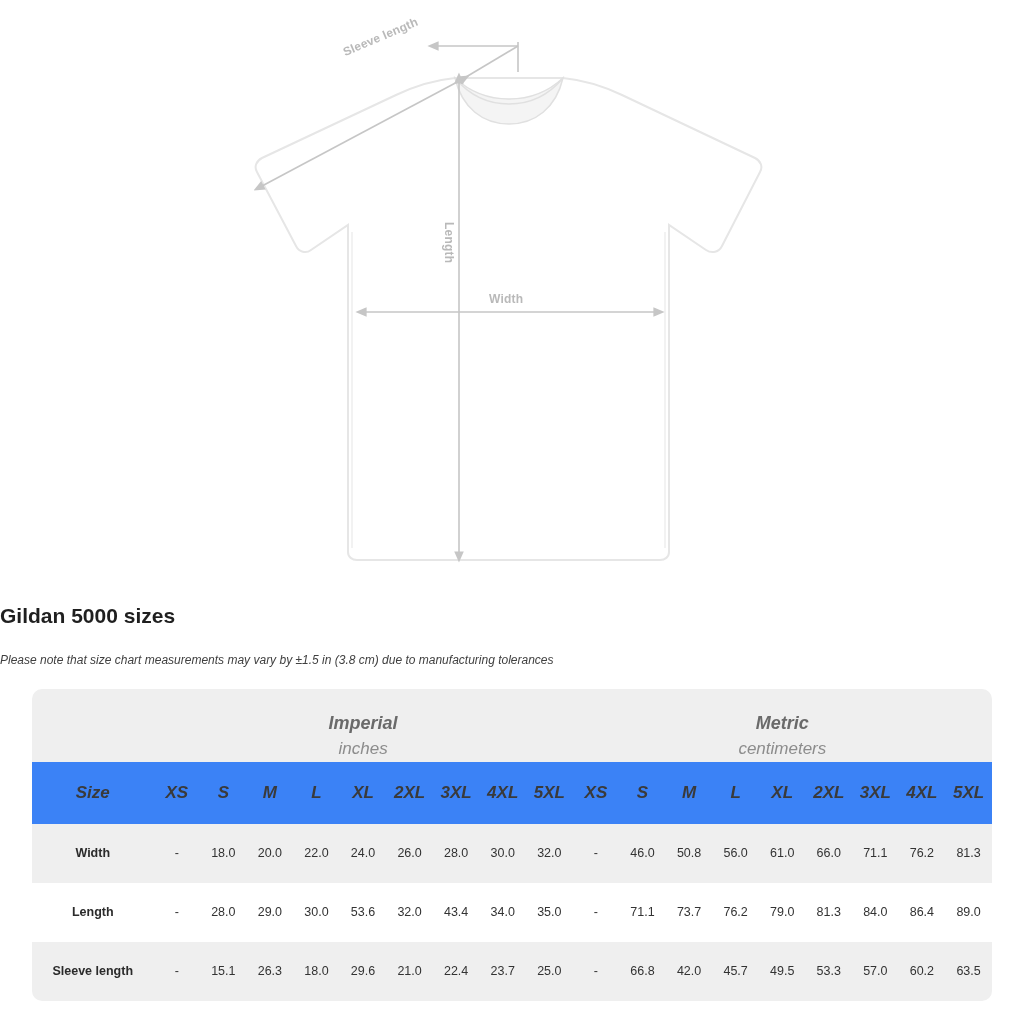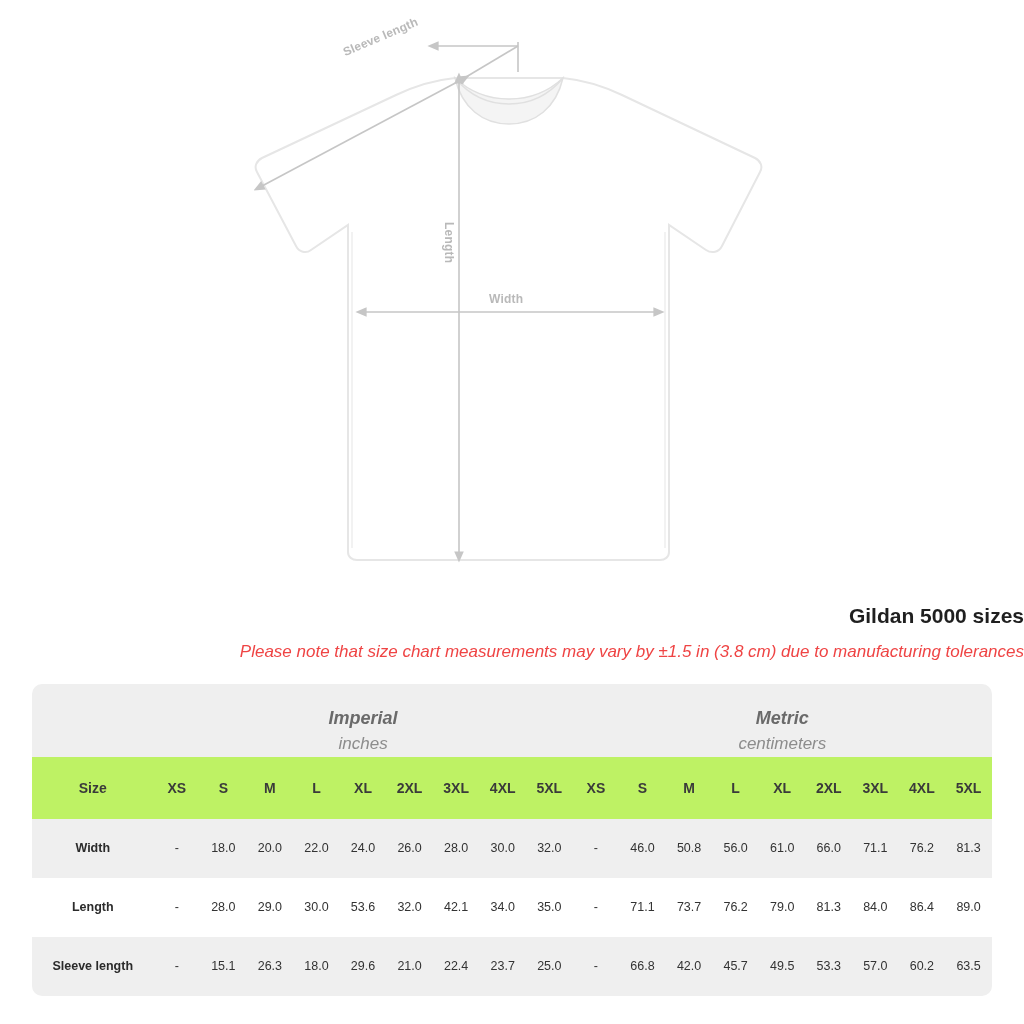--- a/index.html
+++ b/index.html
@@ -57,34 +57,34 @@
   }
   .dim-label.sleeve-label {
     left: 341px;
     top: 46px;
     transform: rotate(-23deg);
     transform-origin: left top;
   }
 
   
   .title-block {
-    text-align: right;
+    text-align: left;
     margin-top: 14px;
   }
   .chart-title {
     font-size: 21px;
     font-weight: bold;
     color: #1f1f1f;
     margin: 0;
   }
   .chart-note {
-    font-size: 17px;
+    font-size: 12px;
     font-style: italic;
-    color: #ef4444;
-    margin: 14px 0 0 0;
+    color: #404040;
+    margin: 25px 0 0 0;
   }
 
   
   .table-wrap {
     margin: 22px 32px 0 32px;
     border-radius: 10px;
     overflow: hidden;
   }
   table.size-table {
     border-collapse: collapse;
@@ -116,26 +116,27 @@
     margin-top: 23px;
   }
   .unit-sub {
     font-size: 17px;
     font-style: italic;
     color: #8c8c8c;
     line-height: 1.6;
   }
 
   .head-row td {
-    background: #bef264;
+    background: #3b82f6;
     height: 62px;
     font-weight: bold;
     color: #3a3a3a;
-    font-size: 14px;
+    font-size: 17px;
     border-left: 1px solid #e9e9e9;
+    font-style: italic;
   }
   .head-row td:first-child {
     border-left: none;
   }
 
   .data-row td {
     height: 59px;
     border-left: 1px solid #e9e9e9;
     border-top: 1px solid #e9e9e9;
     color: #333333;
@@ -302,21 +303,21 @@
         </tr>
 
         <tr class="data-row plain">
           <td>Length</td>
           <td>-</td>
           <td>28.0</td>
           <td>29.0</td>
           <td>30.0</td>
           <td>53.6</td>
           <td>32.0</td>
-          <td>42.1</td>
+          <td>43.4</td>
           <td>34.0</td>
           <td>35.0</td>
           <td>-</td>
           <td>71.1</td>
           <td>73.7</td>
           <td>76.2</td>
           <td>79.0</td>
           <td>81.3</td>
           <td>84.0</td>
           <td>86.4</td>

